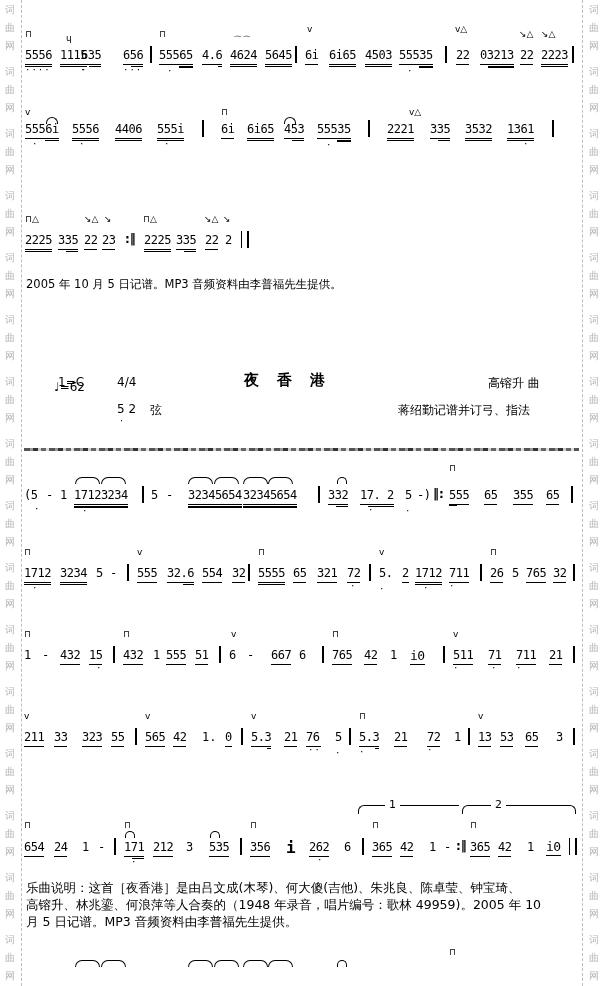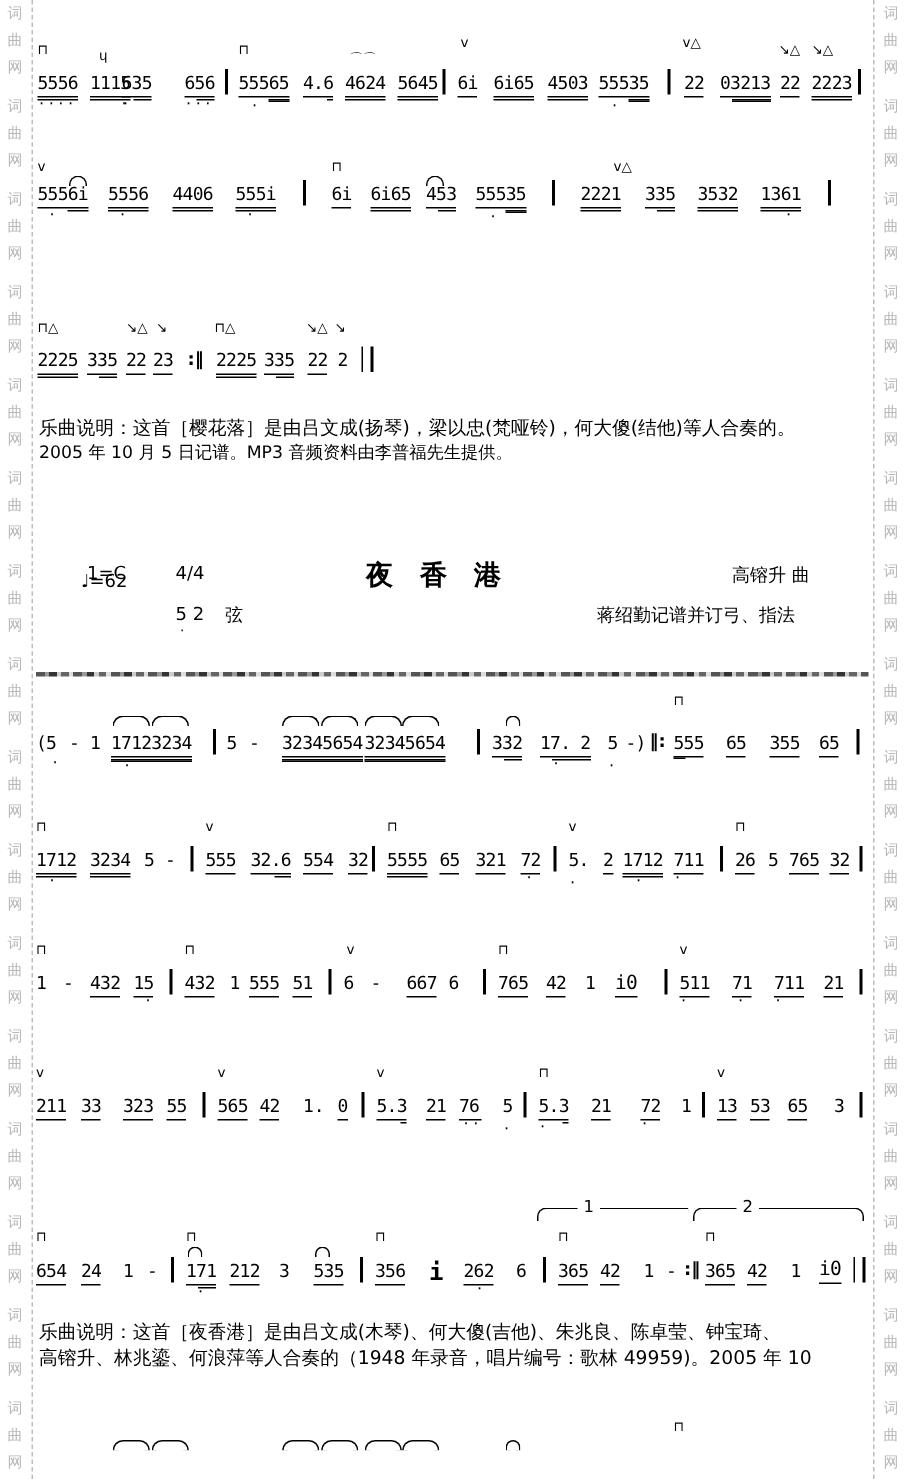--- a/index.html
+++ b/index.html
@@ -21,21 +21,21 @@
   .dots { font-size:9px; line-height:6px; height:6px; letter-spacing:1px; }
   .mark { position:absolute; font-size:9px; line-height:9px; font-family:"DejaVu Sans",sans-serif; }
   .bar { position:absolute; width:1.5px; background:#000; height:17px; }
   .dbar { position:absolute; height:17px; width:5px; border-left:1px solid #000; border-right:2px solid #000; }
   .repeat { position:absolute; font-size:12px; font-weight:bold; }
   .slur { position:absolute; height:6px; border:1px solid #000; border-bottom:none; border-radius:8px 8px 0 0; }
 
   .para { position:absolute; left:4px; width:556px; font-size:12.5px; line-height:17px; font-family:"DejaVu Sans","Liberation Sans",sans-serif; }
 
   .hdr { position:absolute; font-size:12px; font-family:"DejaVu Sans","Liberation Sans",sans-serif; }
-  .title { position:absolute; font-size:18px; font-weight:bold; letter-spacing:18px; font-family:"DejaVu Serif","Liberation Serif",serif; }
+  .title { position:absolute; font-size:15px; font-weight:bold; letter-spacing:18px; font-family:"DejaVu Serif","Liberation Serif",serif; }
   .sep { position:absolute; left:2px; top:448px; width:555px; height:3px;
          background:repeating-linear-gradient(90deg,#555 0 6px,#999 6px 9px,#333 9px 14px,#ccc 14px 17px,#666 17px 22px,#ddd 22px 25px); }
   .volta { position:absolute; height:8px; border-top:1px solid #000; border-left:1px solid #000; border-radius:6px 0 0 0; }
   .volta.end { border-right:1px solid #000; border-radius:6px 6px 0 0; }
   .volta-label { position:absolute; font-size:11px; background:#fff; padding:0 4px; top:-8px; }
 </style>
 </head>
 <body>
 
 <div class="wm-col left" id="wmL">
@@ -363,21 +363,20 @@
         <span class="num">22</span>
         <div class="ul"></div>
       </div>
     <div class="tok" style="left:203px;top:18px">
         <span class="num">2</span>
       </div>
     <div class="dbar" style="left:219px;top:16px"></div>
   </div>
 
   <div class="para" style="top:276px">
-    <div>乐曲说明：这首［樱花落］是由吕文成(扬琴)，梁以忠(梵哑铃)，何大傻(结他)等人合奏的。</div>
     <div style="font-size:11.5px">2005 年 10 月 5 日记谱。MP3 音频资料由李普福先生提供。</div>
   </div>
 
   <span class="hdr" style="left:36px;top:375px">1=C</span>
   <span class="hdr" style="left:95px;top:375px">4/4</span>
   <span class="title" style="left:222px;top:371px">夜香港</span>
   <span class="hdr" style="left:466px;top:375px">高镕升 曲</span>
   <span class="hdr" style="left:32px;top:380px">♩=62</span>
   <span class="hdr" style="left:95px;top:402px">5 2</span>
   <span class="hdr" style="left:98px;top:416px;font-size:9px">·</span>
@@ -817,20 +816,21 @@
     <div class="tok" style="left:524px;top:44px;font-size:13px">
         <span class="num">i0</span>
         <div class="ul"></div>
       </div>
     <div class="dbar" style="left:547px;top:43px"></div>
   </div>
 
   <div class="para" style="top:879px">
     <div>乐曲说明：这首［夜香港］是由吕文成(木琴)、何大傻(吉他)、朱兆良、陈卓莹、钟宝琦、</div>
     <div>高镕升、林兆鎏、何浪萍等人合奏的（1948 年录音，唱片编号：歌林 49959)。2005 年 10</div>
+    <div>月 5 日记谱。MP3 音频资料由李普福先生提供。</div>
   </div>
 
   <div class="line" style="top:948px;height:38px">
     <span class="mark" style="left:427px;top:0">⊓</span>
     <div class="slur" style="left:53px;top:12px;width:23px"></div>
     <div class="slur" style="left:79px;top:12px;width:23px"></div>
     <div class="slur" style="left:166px;top:12px;width:23px"></div>
     <div class="slur" style="left:192px;top:12px;width:23px"></div>
     <div class="slur" style="left:221px;top:12px;width:23px"></div>
     <div class="slur" style="left:246px;top:12px;width:23px"></div>

